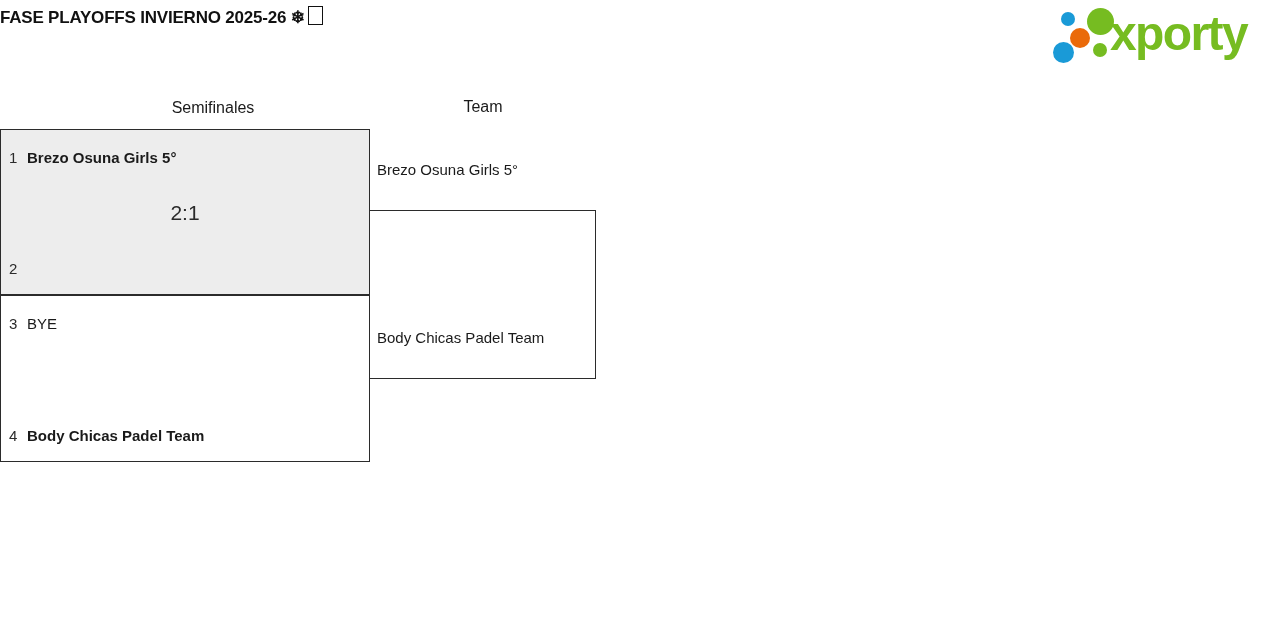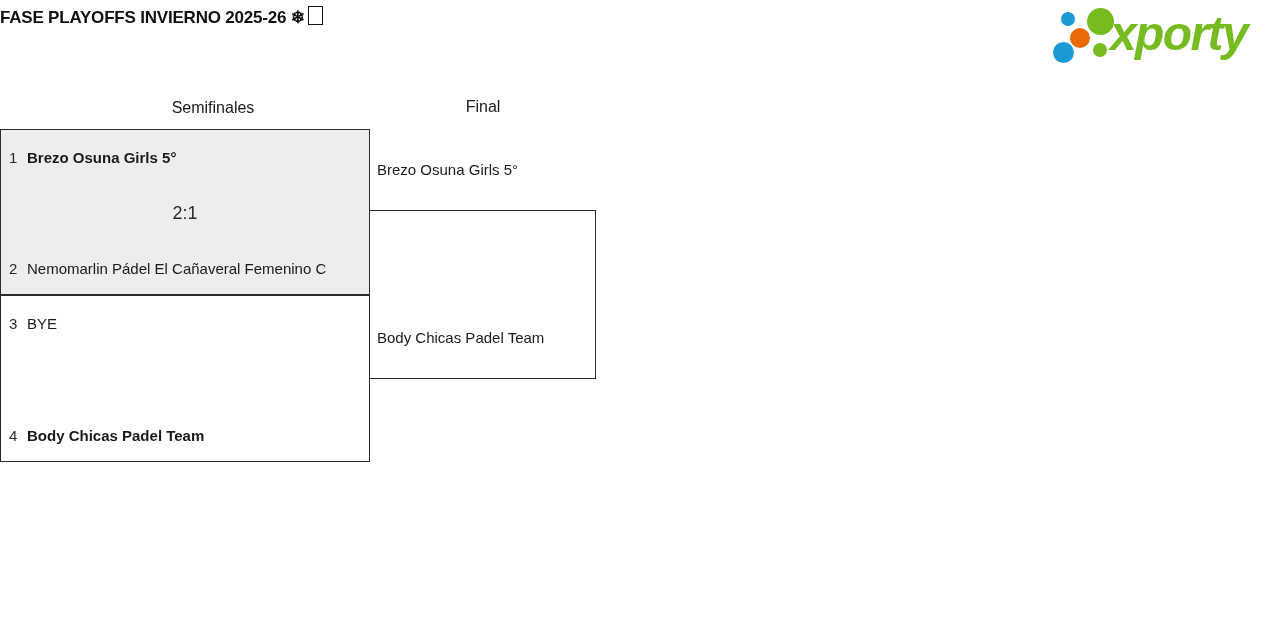--- a/index.html
+++ b/index.html
@@ -44,21 +44,20 @@
     margin-left: 3px;
   }
 
   
   .logo {
     position: absolute;
     right: 6px;
     top: 4px;
     width: 226px;
     height: 60px;
-    font-style: italic;
   }
   .logo-dots {
     position: absolute;
     left: 0; top: 0;
     width: 72px; height: 60px;
   }
   .dot { position: absolute; border-radius: 50%; }
   .dot-blue-sm   { left: 13px; top: 8px;  width: 14px; height: 14px; background: #1a9ad7; }
   .dot-orange    { left: 22px; top: 24px; width: 20px; height: 20px; background: #ea6a0a; }
   .dot-blue-lg   { left: 5px;  top: 38px; width: 21px; height: 21px; background: #1a9ad7; }
@@ -118,21 +117,21 @@
     font-size: 15px;
   }
   .team { color: #1a1a1a; font-weight: 400; }
   .team.winner { font-weight: 700; }
 
   .score {
     position: absolute;
     left: 0;
     width: 100%;
     text-align: center;
-    font-size: 18px;
+    font-size: 21px;
     line-height: 20px;
     color: #2b2b2b;
   }
 
   
   .final-box {
     position: absolute;
     box-sizing: border-box;
     border: 1px solid #2b2b2b;
     background: #ffffff;
@@ -163,31 +162,30 @@
       <span class="dot dot-green-lg"></span>
       <span class="dot dot-green-sm"></span>
     </div>
     <div class="logo-word">xporty</div>
   </div>
 </div>
 
 <div class="bracket">
 
   <div class="round-label" id="round-label-0">Semifinales</div>
-  <div class="round-label" id="round-label-1">Final</div>
+  <div class="round-label" id="round-label-1">Team</div>
 
   <div class="match shaded" style="left:0px; top:129px; width:370px; height:166px;">
     <div class="slot" style="top:18px; height:20px;">
       <span class="seed">1</span>
       <span class="team winner">Brezo Osuna Girls 5°</span>
     </div>
     <div class="score" style="top:73px;">2:1</div>
     <div class="slot" style="top:129px; height:20px;">
       <span class="seed">2</span>
-      <span class="team">Nemomarlin Pádel El Cañaveral Femenino C</span>
     </div>
   </div>
 
   <div class="match" style="left:0px; top:295px; width:370px; height:167px;">
     <div class="slot" style="top:18px; height:20px;">
       <span class="seed">3</span>
       <span class="team">BYE</span>
     </div>
     <div class="score" style="top:73px;"></div>
     <div class="slot" style="top:130px; height:20px;">

